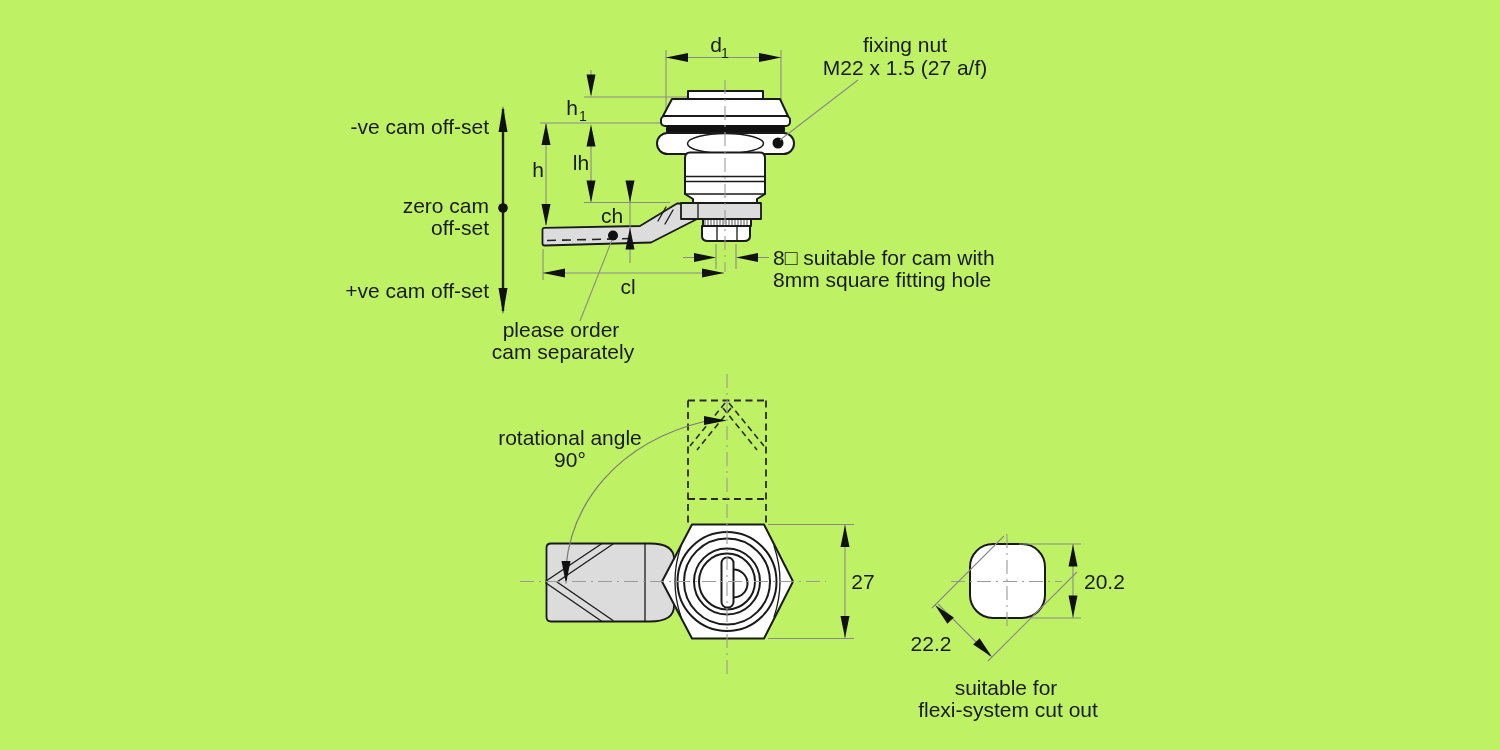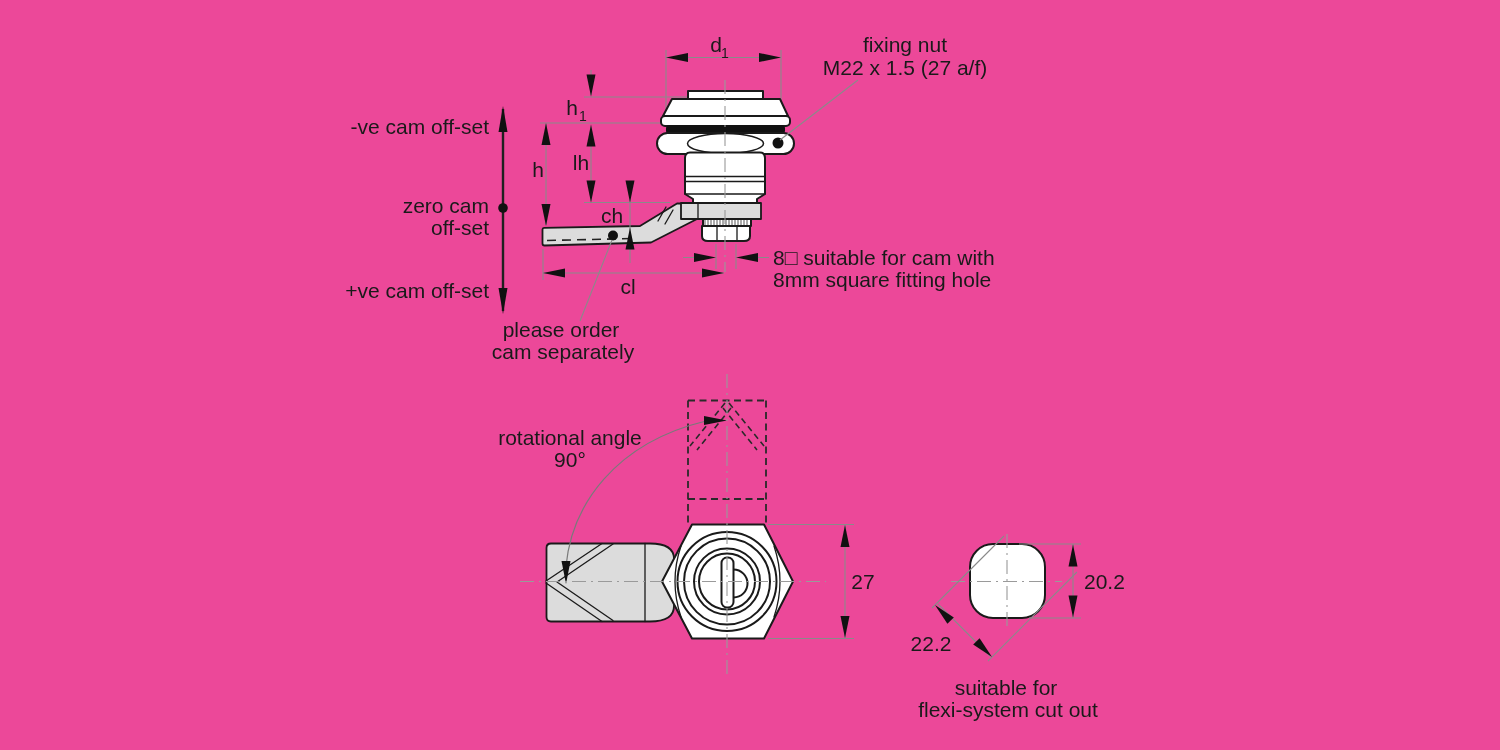--- a/index.html
+++ b/index.html
@@ -1,16 +1,16 @@
 <!DOCTYPE html>
 <html><head>
 <meta charset="utf-8">
 <style>
   html,body{margin:0;padding:0;background:#ffffff;}
-  .canvas{position:relative;width:1500px;height:750px;background:#ec4899;overflow:hidden;}
+  .canvas{position:relative;width:1500px;height:750px;background:#bef264;overflow:hidden;}
   svg{display:block;}
   text{font-family:"Liberation Sans","DejaVu Sans",sans-serif;font-size:21px;fill:#1a1a1a;}
   .sub{font-size:14px;}
   .outline{stroke:#1a1a1a;stroke-width:2;fill:#ffffff;stroke-linejoin:round;stroke-linecap:round;}
   .outline-thin{stroke:#1a1a1a;stroke-width:1.3;fill:none;stroke-linecap:round;}
   .dim{stroke:#8a8a8a;stroke-width:1.1;fill:none;}
   .arrow{fill:#111111;stroke:none;}
   .centerline{stroke:#9a9a9a;stroke-width:1.1;fill:none;stroke-dasharray:14 5 2 5;}
   .dashed{stroke:#2a2a2a;stroke-width:1.8;fill:none;stroke-dasharray:7 4.5;}
   .dashed2{stroke:#2a2a2a;stroke-width:1.6;fill:none;stroke-dasharray:6 4;}

